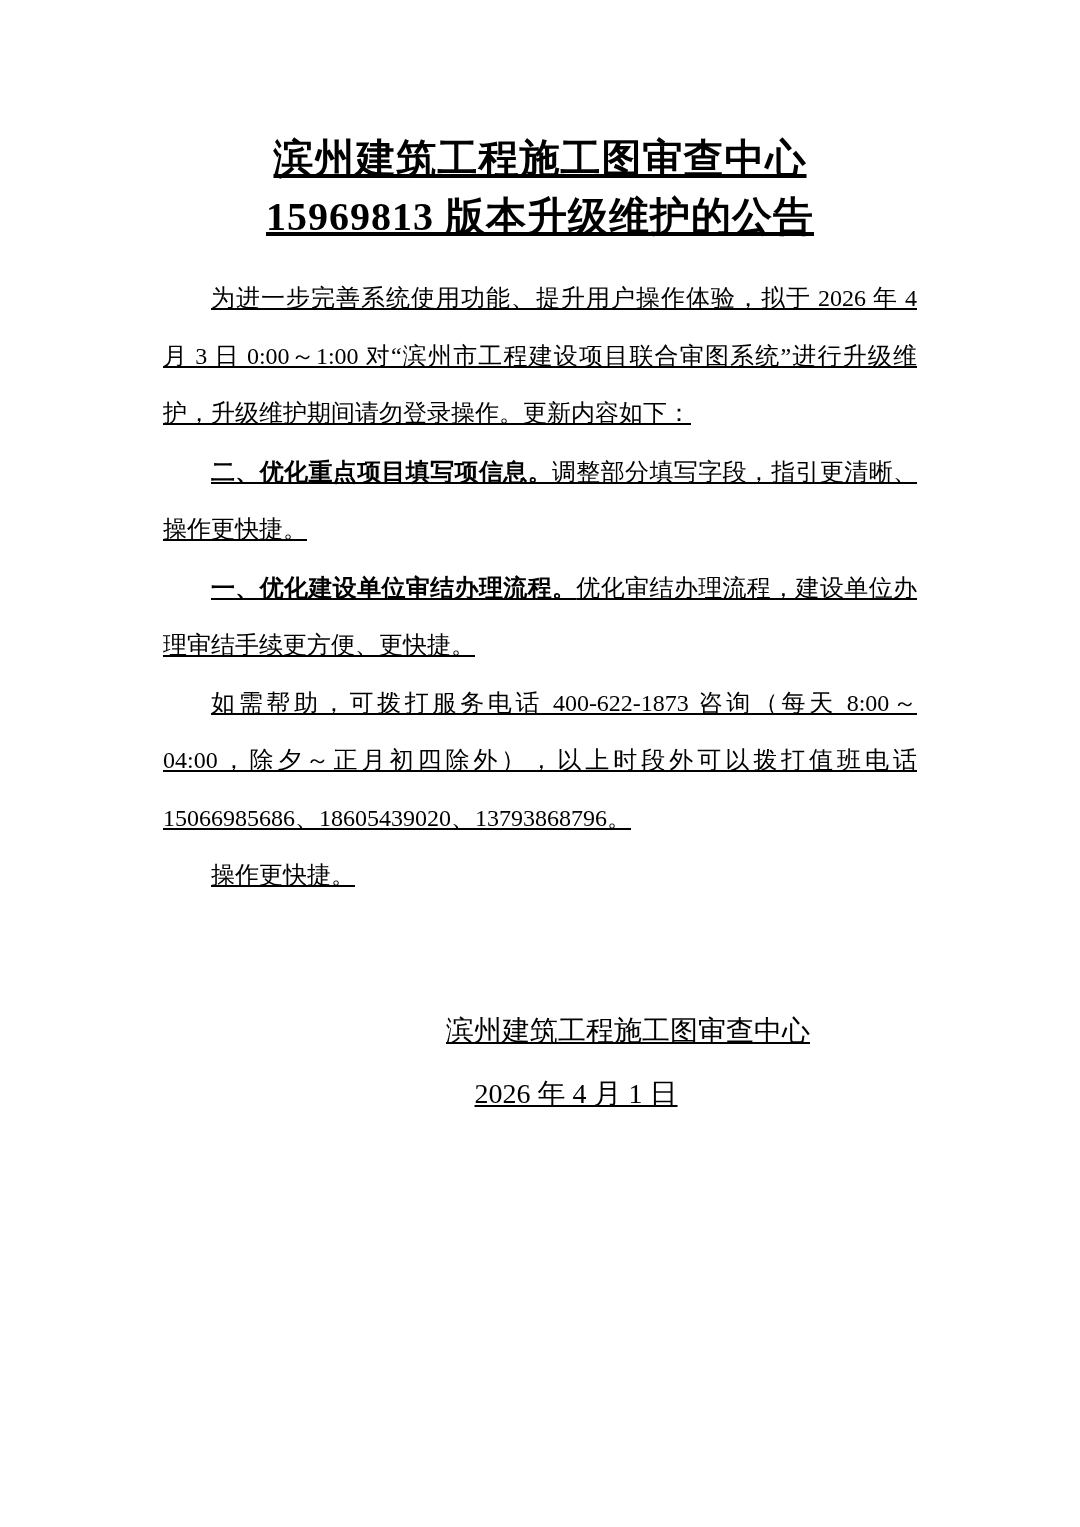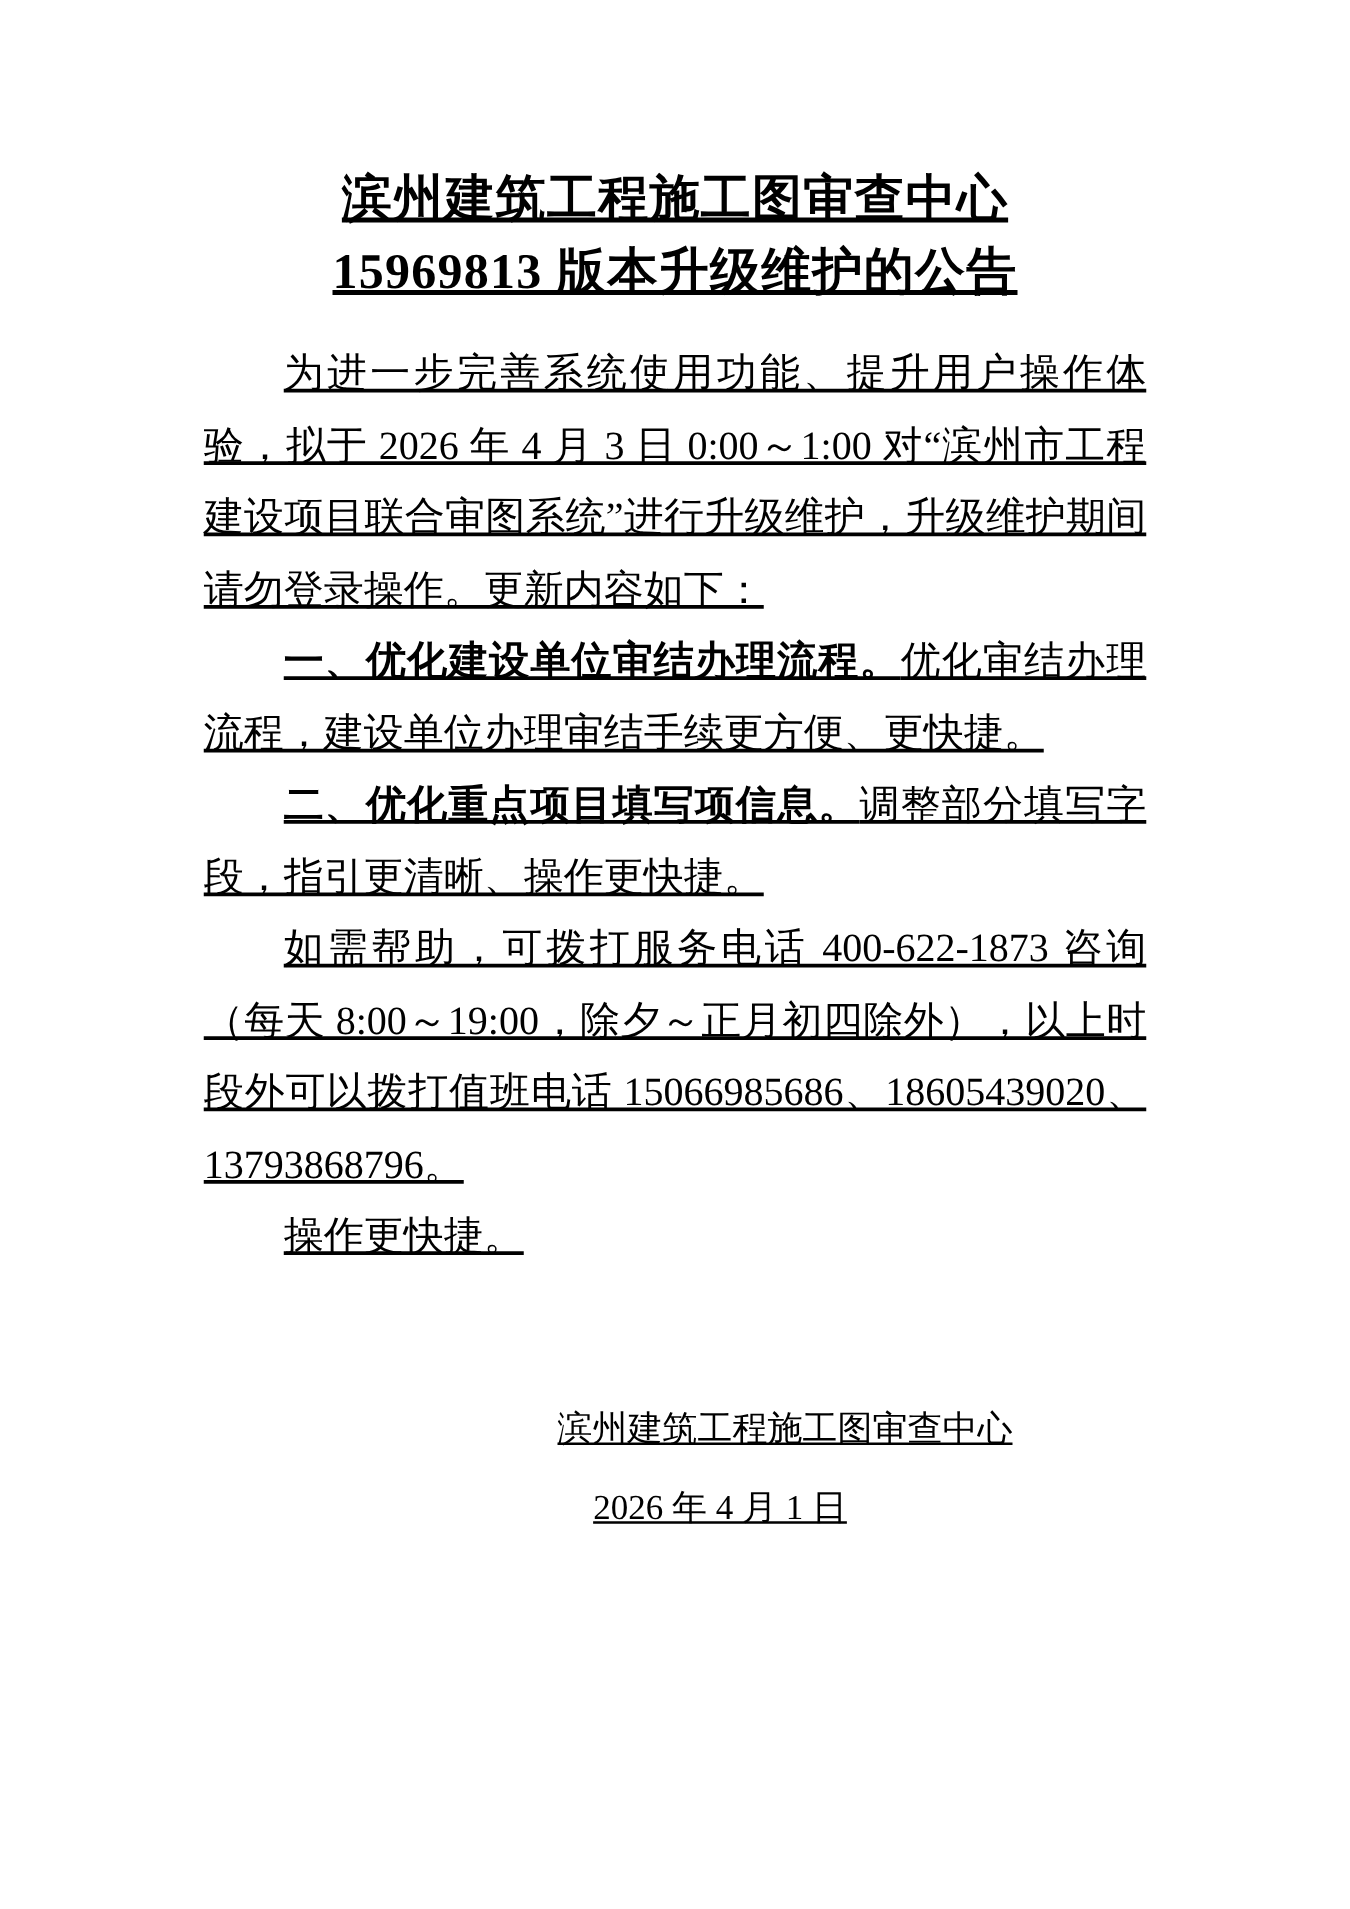--- a/index.html
+++ b/index.html
@@ -22,21 +22,21 @@
     text-align: center;
     font-size: 40px;
     line-height: 57.5px;
     font-weight: bold;
     letter-spacing: 1px;
     font-family: "Liberation Serif", serif;
   }
   .content {
     margin: 25px 115px 0 163px;
     width: 754px;
-    font-size: 32px;
+    font-size: 24px;
     line-height: 57.5px;
     text-align: justify;
     text-justify: inter-character;
   }
   .content p {
     margin: 0;
     padding: 0;
     text-indent: 2em;
   }
   .bold-lead {
@@ -65,23 +65,23 @@
 
 <div class="page">
 
   <div class="title-block">
     <div>滨州建筑工程施工图审查中心</div>
     <div>15969813 版本升级维护的公告</div>
   </div>
 
   <div class="content">
     <p>为进一步完善系统使用功能、提升用户操作体验，拟于 2026 年 4 月 3 日 0:00～1:00 对“滨州市工程建设项目联合审图系统”进行升级维护，升级维护期间请勿登录操作。更新内容如下：</p>
+    <p><span class="bold-lead">二、优化重点项目填写项信息。</span><span>调整部分填写字段，指引更清晰、操作更快捷。</span></p>
     <p><span class="bold-lead">一、优化建设单位审结办理流程。</span><span>优化审结办理流程，建设单位办理审结手续更方便、更快捷。</span></p>
-    <p><span class="bold-lead">二、优化重点项目填写项信息。</span><span>调整部分填写字段，指引更清晰、操作更快捷。</span></p>
-    <p>如需帮助，可拨打服务电话 400-622-1873 咨询（每天 8:00～19:00，除夕～正月初四除外），以上时段外可以拨打值班电话 15066985686、18605439020、13793868796。</p>
+    <p>如需帮助，可拨打服务电话 400-622-1873 咨询（每天 8:00～04:00，除夕～正月初四除外），以上时段外可以拨打值班电话 15066985686、18605439020、13793868796。</p>
     <p>操作更快捷。</p>
   </div>
 
   <div class="signature-block">
     <div class="sig-org">滨州建筑工程施工图审查中心</div>
     <div class="sig-date">2026 年 4 月 1 日</div>
   </div>
 
 </div>
 

